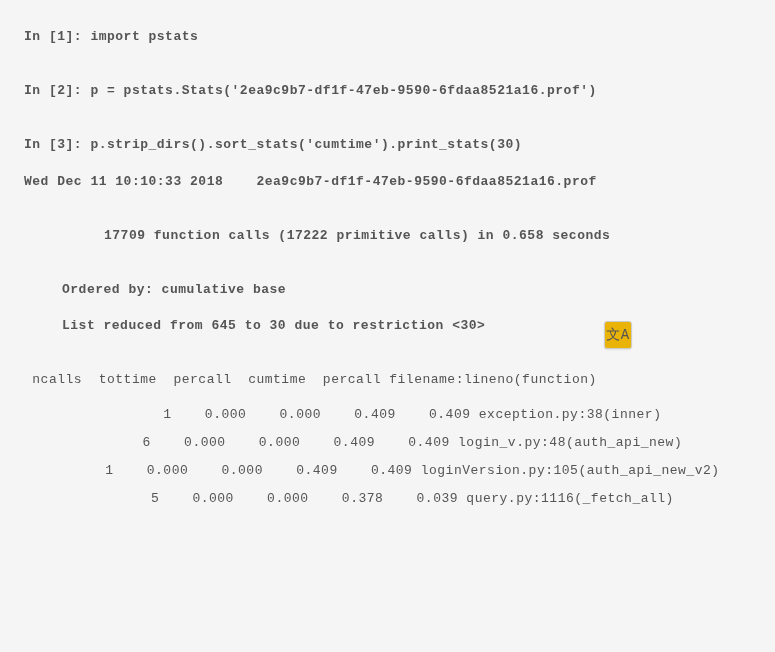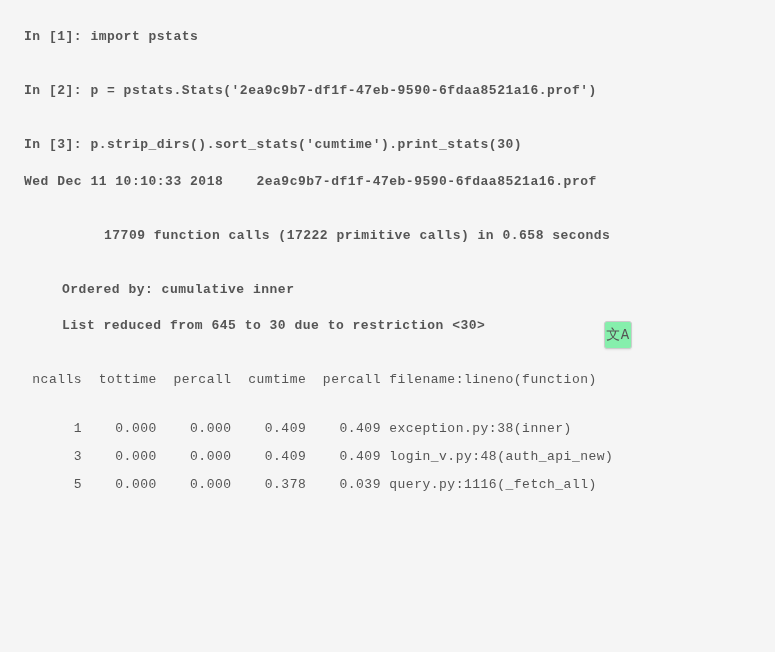--- a/index.html
+++ b/index.html
@@ -29,31 +29,32 @@
       height: 12px;
     }
     .indent-1 {
       padding-left: 38px;
     }
     .indent-2 {
       padding-left: 80px;
     }
     .stats-header {
       white-space: pre;
-      margin-bottom: 18px;
+      margin-bottom: 4px;
     }
     .stats-row {
       white-space: pre;
       margin-bottom: 10px;
+      text-align: center;
     }
     .translate-badge {
       position: absolute;
       width: 28px;
       height: 28px;
-      background: #86efac;
+      background: #eab308;
       border: 1px solid #ccc;
       border-radius: 3px;
       display: flex;
       align-items: center;
       justify-content: center;
       box-shadow: 0 1px 2px rgba(0,0,0,0.08);
     }
     .translate-icon {
       font-size: 14px;
       color: #555;
@@ -73,32 +74,33 @@
 <div class="spacer"></div>
 
 <div class="line">In [3]: p.strip_dirs().sort_stats('cumtime').print_stats(30)</div>
 <div class="spacer-sm"></div>
 <div class="line">Wed Dec 11 10:10:33 2018    2ea9c9b7-df1f-47eb-9590-6fdaa8521a16.prof</div>
 <div class="spacer"></div>
 
 <div class="line indent-2">17709 function calls (17222 primitive calls) in 0.658 seconds</div>
 <div class="spacer"></div>
 
-<div class="line indent-1">Ordered by: cumulative inner</div>
+<div class="line indent-1">Ordered by: cumulative base</div>
 <div class="spacer-sm"></div>
 <div class="line indent-1">List reduced from 645 to 30 due to restriction &lt;30&gt;</div>
 
 <div class="badge-wrap">
   <div class="translate-badge" style="left:580px; top:-20px;">
     <span class="translate-icon">文A</span>
   </div>
 </div>
 
 <div class="spacer"></div>
 
 <div class="stats-header"> ncalls  tottime  percall  cumtime  percall filename:lineno(function)</div>
 <div class="spacer-sm"></div>
 
 <div id="stats-rows">
     <div class="stats-row">      1    0.000    0.000    0.409    0.409 exception.py:38(inner)</div>
-    <div class="stats-row">      3    0.000    0.000    0.409    0.409 login_v.py:48(auth_api_new)</div>
+    <div class="stats-row">      6    0.000    0.000    0.409    0.409 login_v.py:48(auth_api_new)</div>
+    <div class="stats-row">      1    0.000    0.000    0.409    0.409 loginVersion.py:105(auth_api_new_v2)</div>
     <div class="stats-row">      5    0.000    0.000    0.378    0.039 query.py:1116(_fetch_all)</div>
   </div>
 
 </body></html>

